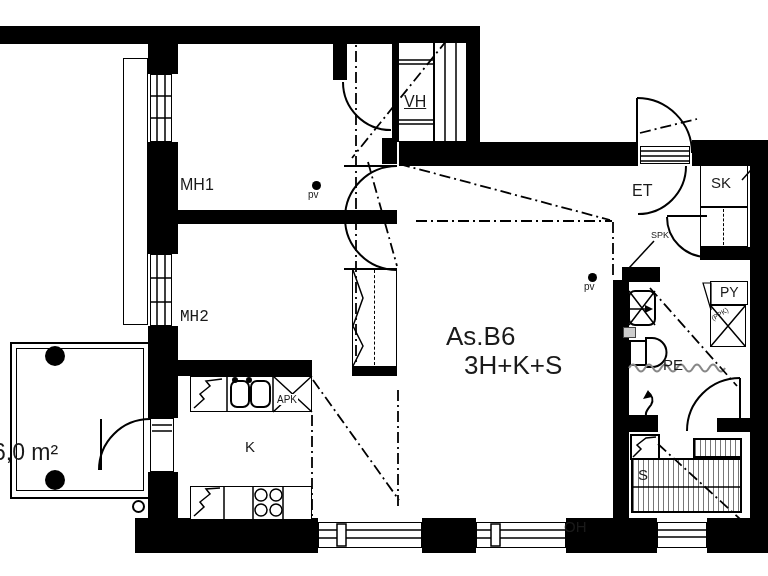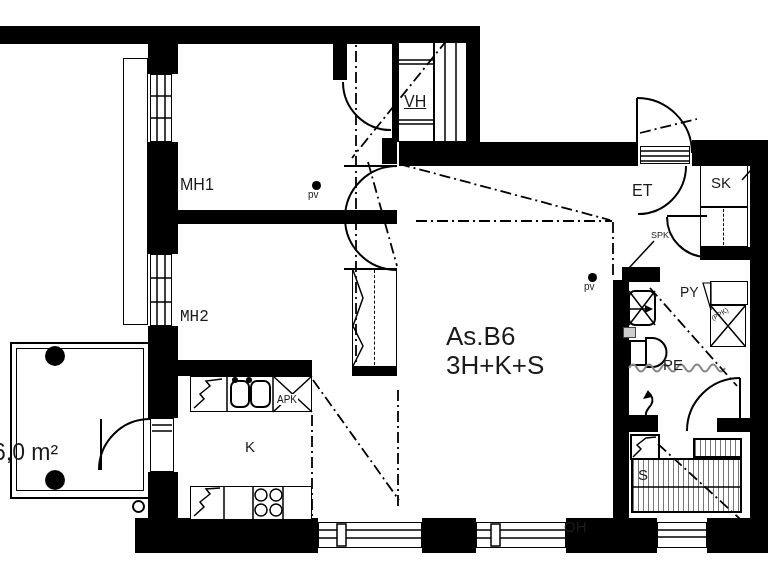--- a/index.html
+++ b/index.html
@@ -187,28 +187,28 @@
   </svg>
 
   <div class="dot" style="left:312px;top:181px;width:9px;height:9px;"></div>
   <div class="dot" style="left:588px;top:273px;width:9px;height:9px;"></div>
 
   <div class="lbl lbl-room" style="left:180px;top:176px;">MH1</div>
   <div class="lbl lbl-room" style="left:180px;top:308px;font-family:Liberation Mono, monospace;">MH2</div>
   <div class="lbl lbl-room" style="left:404px;top:93px;text-decoration:underline;">VH</div>
   <div class="lbl lbl-room" style="left:632px;top:182px;">ET</div>
   <div class="lbl lbl-room" style="left:711px;top:174px;font-size:15px;">SK</div>
-  <div class="lbl lbl-room" style="left:680px;top:284px;font-size:14px;">PY</div>
+  <div class="lbl lbl-room" style="left:720px;top:284px;font-size:14px;">PY</div>
   <div class="lbl lbl-room" style="left:663px;top:356px;font-size:15px;">PE</div>
   <div class="lbl lbl-room" style="left:638px;top:466px;font-size:15px;">S</div>
   <div class="lbl lbl-room" style="left:245px;top:438px;font-size:15px;">K</div>
   <div class="lbl lbl-room" style="left:564px;top:486px;font-size:15px;margin-top:32px;">OH</div>
 
   <div class="lbl lbl-big" style="left:446px;top:322px;">As.B6</div>
-  <div class="lbl lbl-big" style="left:446px;top:351px;">3H+K+S</div>
+  <div class="lbl lbl-big" style="left:464px;top:351px;">3H+K+S</div>
 
   <div class="lbl" style="left:-7px;top:439px;font-size:23px;">6,0 m²</div>
 
   <div class="lbl lbl-tiny" style="left:308px;top:189px;">pv</div>
   <div class="lbl lbl-tiny" style="left:584px;top:281px;">pv</div>
   <div class="lbl" style="left:651px;top:230px;font-size:9px;">SPK</div>
   <div class="lbl" style="left:276px;top:394px;font-size:10px;background:#fff;padding:0 1px;">APK</div>
   <div class="lbl" style="left:710px;top:316px;font-size:7px;transform:rotate(-32deg);transform-origin:left top;">(PPK)</div>
 
 </div>

